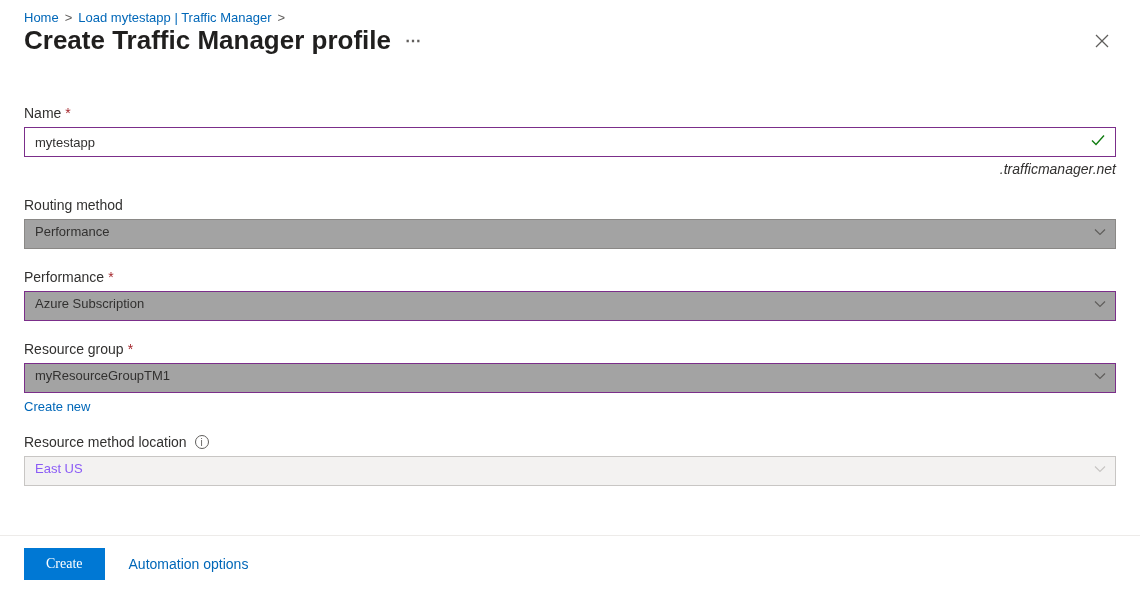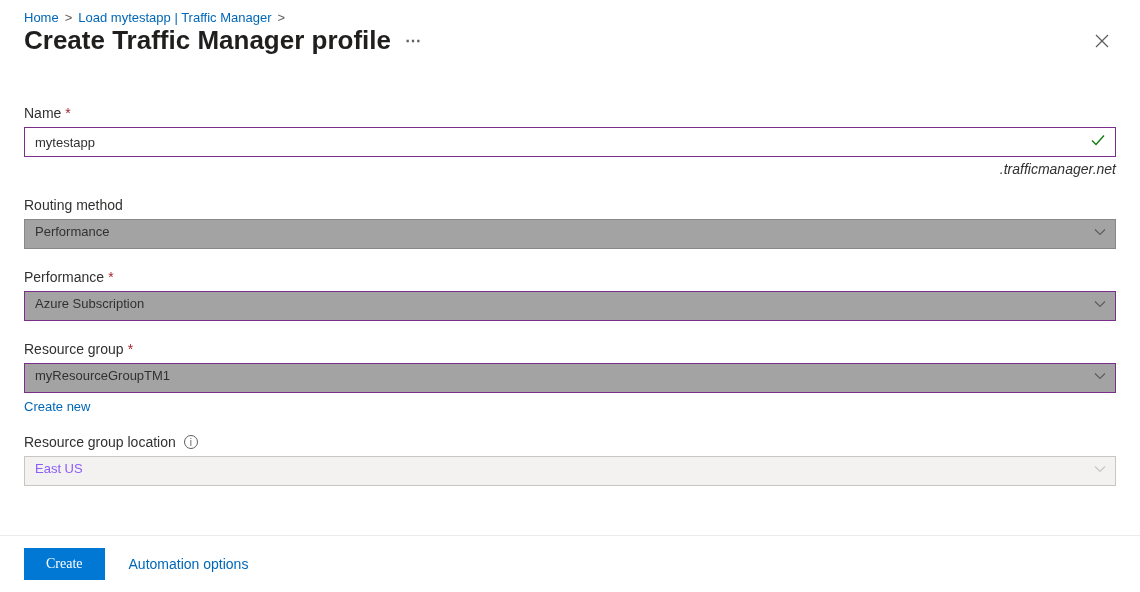--- a/index.html
+++ b/index.html
@@ -260,21 +260,21 @@
         <svg width="12" height="12" viewBox="0 0 12 12">
             <path d="M1 3 L6 8 L11 3" stroke="currentColor" stroke-width="1.2" fill="none"></path>
           </svg>
       </span>
     </div>
     <span class="link-text">Create new</span>
   </div>
 
   <div class="form-group">
     <div class="form-label">
-      <span>Resource group location</span>
+      <span>Resource method location</span>
       <span class="info-icon">i</span>
     </div>
     <div class="input-wrap">
       <div class="select-input disabled">East US</div>
       <span class="chevron disabled">
         <svg width="12" height="12" viewBox="0 0 12 12">
             <path d="M1 3 L6 8 L11 3" stroke="currentColor" stroke-width="1.2" fill="none"></path>
           </svg>
       </span>
     </div>

